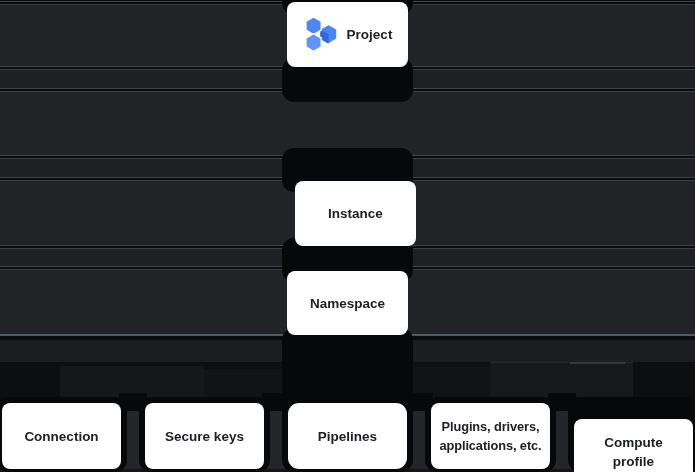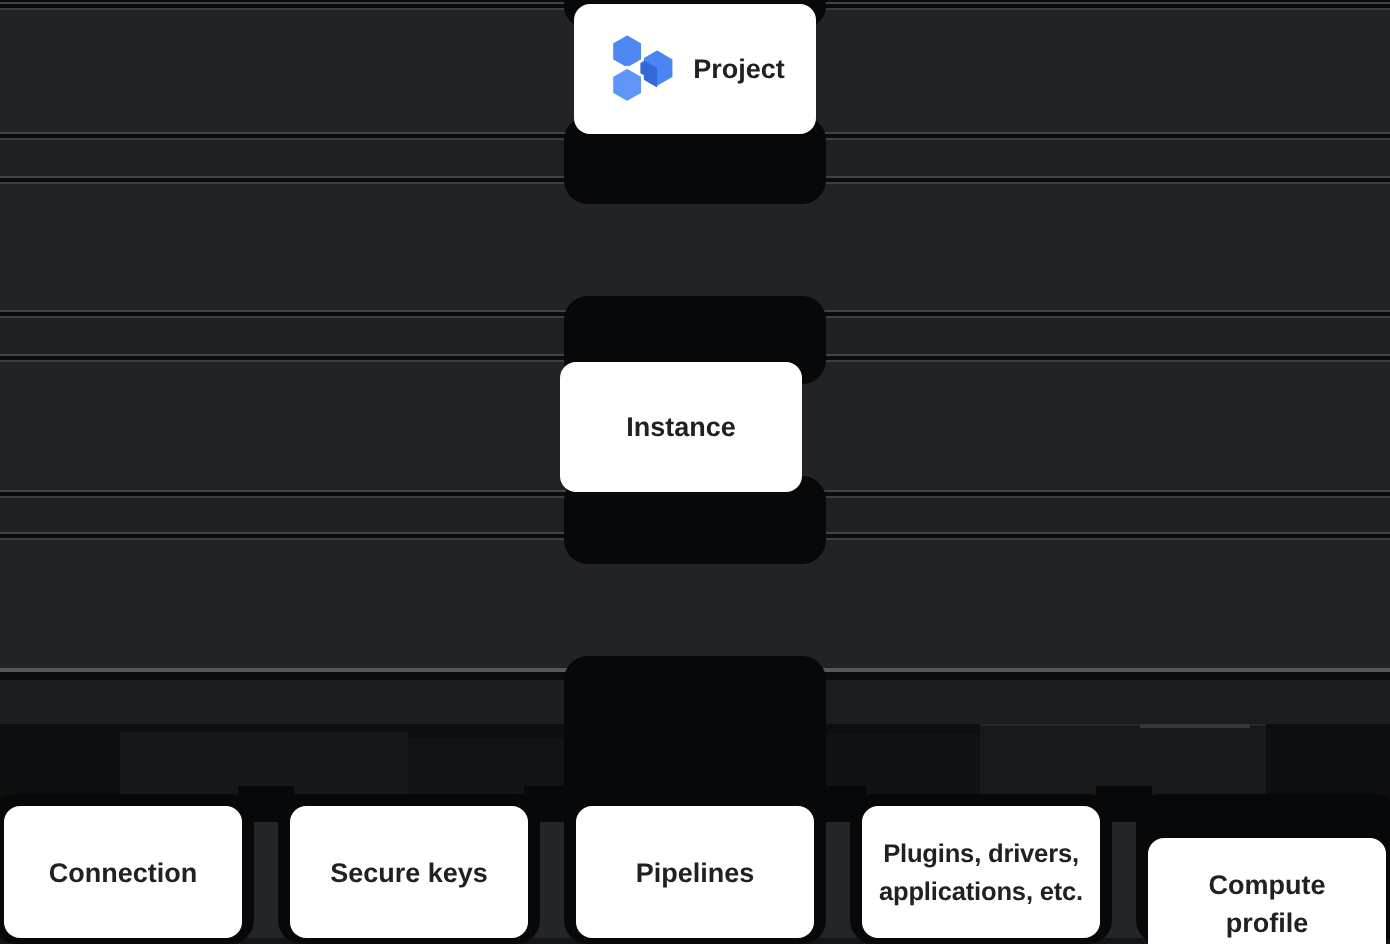--- a/index.html
+++ b/index.html
@@ -84,32 +84,35 @@
     <svg class="dficon" width="37" height="37" viewBox="0 0 42 42" aria-hidden="true">
       <polygon points="29,9.5 38.5,15 38.5,26 29,31.5 19.5,26 19.5,15" fill="#4a85f2" stroke="#ffffff" stroke-width="1.6"></polygon>
       <polygon points="19.5,15 19.5,26 29,31.5 29,20.5" fill="#3567d8"></polygon>
       <polygon points="12,1 20.7,6 20.7,16 12,21 3.3,16 3.3,6" fill="#4d87f1" stroke="#ffffff" stroke-width="1.6"></polygon>
       <polygon points="12,20 20.7,25 20.7,35 12,40 3.3,35 3.3,25" fill="#5f95f6" stroke="#ffffff" stroke-width="1.6"></polygon>
     </svg>
     <span class="lbl">Project</span>
   </div>
 
 
-  <div class="chip" style="left:280px;top:181px;width:121px;height:65px;">
+  <div class="chip" style="left:295px;top:181px;width:121px;height:65px;">
     <span class="lbl">Instance</span>
   </div>
 
+  <div class="chip" style="left:287px;top:271px;width:121px;height:64px;">
+    <span class="lbl">Namespace</span>
+  </div>
 
   <div class="chip" style="left:2px;top:403px;width:119px;height:66px;">
     <span class="lbl">Connection</span>
   </div>
   <div class="chip" style="left:145px;top:403px;width:119px;height:66px;">
     <span class="lbl">Secure keys</span>
   </div>
-  <div class="chip" style="left:288px;top:403px;width:119px;height:66px;">
+  <div class="chip" style="left:288px;top:403px;width:119px;height:66px;border-radius:11px;">
     <span class="lbl">Pipelines</span>
   </div>
   <div class="chip chip-plugins" style="left:431px;top:403px;width:119px;height:66px;">
     <span class="lbl">Plugins, drivers, applications, etc.</span>
   </div>
   <div class="chip" style="left:574px;top:403px;width:119px;height:66px;margin-top:16px;">
     <span class="lbl">Compute profile</span>
   </div>
 
 </div>

